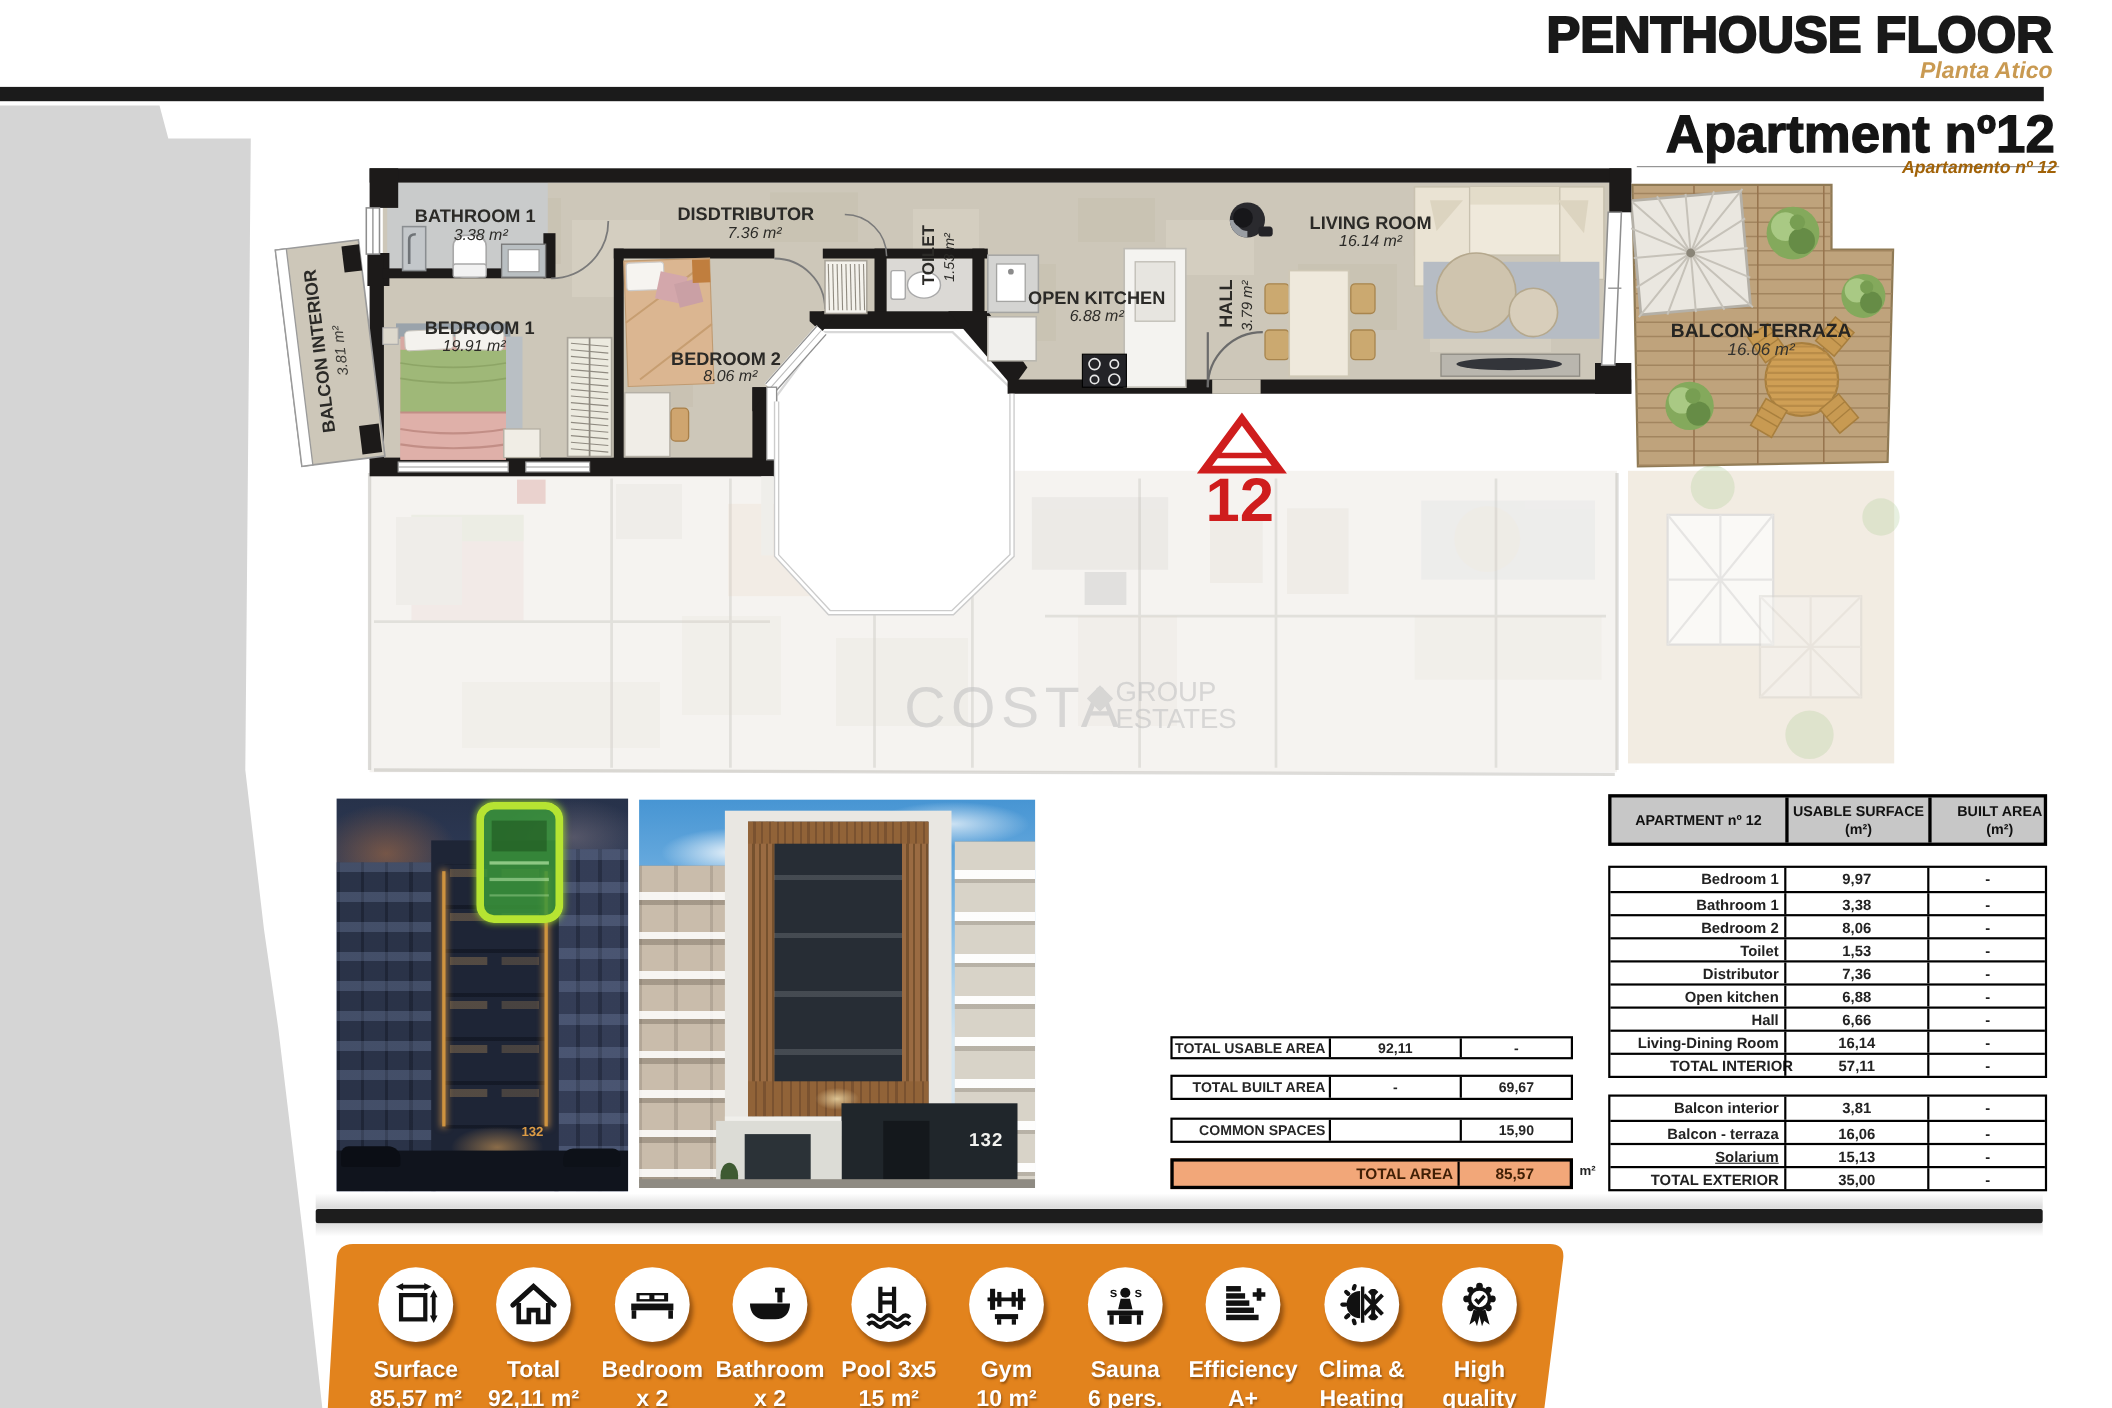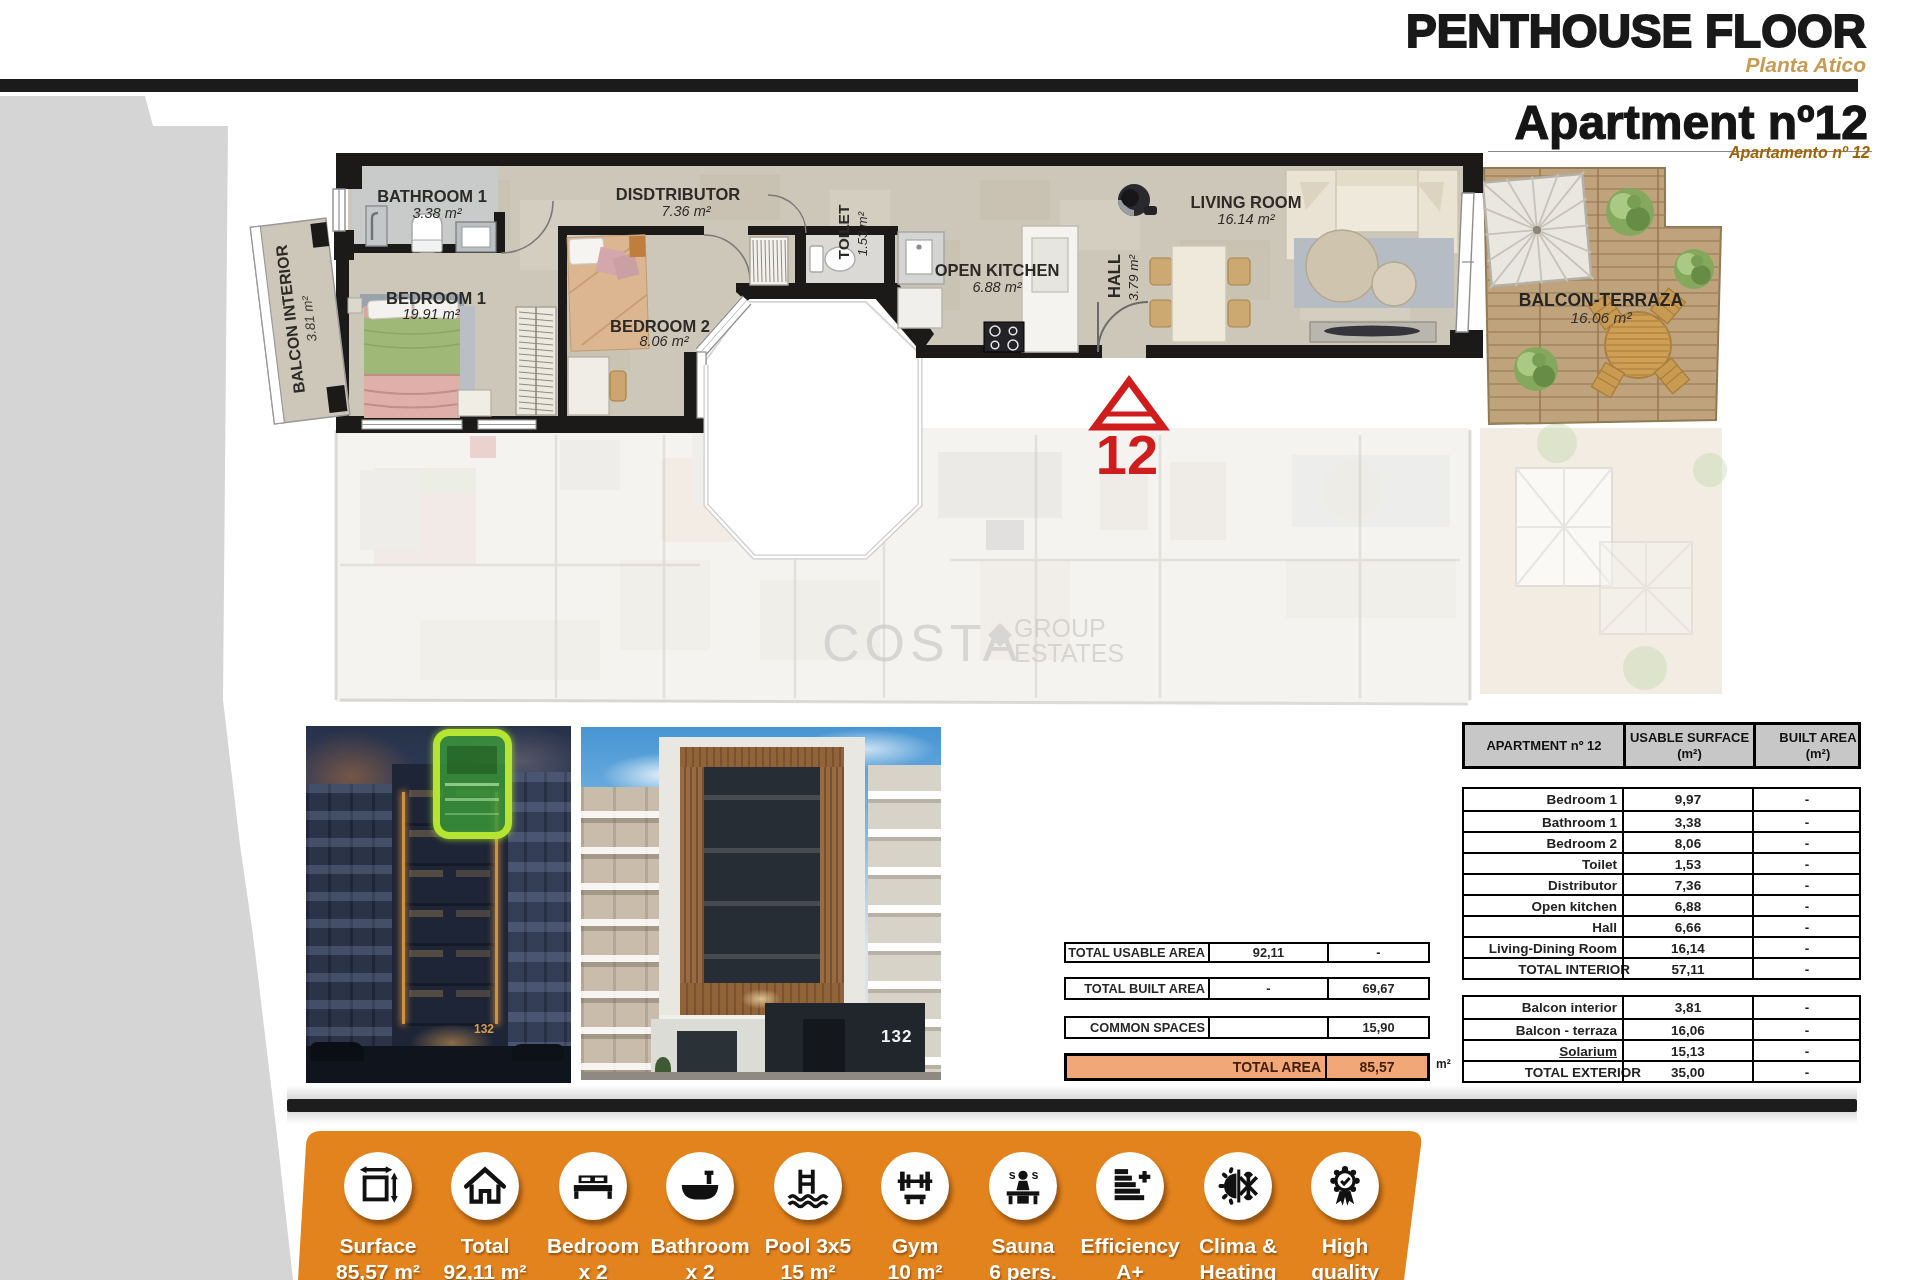--- a/index.html
+++ b/index.html
@@ -507,21 +507,21 @@
       <span style="position:absolute;left:0;top:0;width:153px;text-align:right;line-height:21px;">Balcon - terraza</span>
       <span style="position:absolute;left:158px;top:0;width:130px;border-left:2.2px solid #000;height:100%;text-align:center;line-height:21px;box-sizing:border-box;">16,06</span>
       <span style="position:absolute;left:288px;top:0;width:108px;border-left:2.2px solid #000;height:100%;text-align:center;line-height:21px;box-sizing:border-box;">-</span>
     </div>
     <div style="position:relative;height:21px;border-top:2.2px solid #000;box-sizing:border-box;">
       <span style="position:absolute;left:0;top:0;width:153px;text-align:right;line-height:21px;text-decoration:underline;">Solarium</span>
       <span style="position:absolute;left:158px;top:0;width:130px;border-left:2.2px solid #000;height:100%;text-align:center;line-height:21px;box-sizing:border-box;">15,13</span>
       <span style="position:absolute;left:288px;top:0;width:108px;border-left:2.2px solid #000;height:100%;text-align:center;line-height:21px;box-sizing:border-box;">-</span>
     </div>
     <div style="position:relative;height:21px;border-top:2.2px solid #000;box-sizing:border-box;">
-      <span style="position:absolute;left:0;top:0;width:153px;text-align:right;line-height:21px;padding-left:24px;">TOTAL EXTERIOR</span>
+      <span style="position:absolute;left:0;top:0;width:153px;text-align:right;line-height:21px;">TOTAL EXTERIOR</span>
       <span style="position:absolute;left:158px;top:0;width:130px;border-left:2.2px solid #000;height:100%;text-align:center;line-height:21px;box-sizing:border-box;">35,00</span>
       <span style="position:absolute;left:288px;top:0;width:108px;border-left:2.2px solid #000;height:100%;text-align:center;line-height:21px;box-sizing:border-box;">-</span>
     </div>
   </div>
 
 <div class="r" style="left:287px;top:1085px;width:1570px;height:14px;background:linear-gradient(180deg,rgba(215,215,215,0) 0%,rgba(200,200,200,.6) 85%);"></div>
 <div class="r" style="left:287px;top:1099px;width:1570px;height:13px;background:#1d1d1d;border-radius:2px;"></div>
 <div class="r" style="left:287px;top:1112px;width:1570px;height:12px;background:linear-gradient(180deg,rgba(195,195,195,.55),rgba(255,255,255,0));"></div>
 <svg class="r" style="left:0;top:0" width="1920" height="1280" viewBox="0 0 1920 1280">
   <path d="M321,1131 L1409,1131 Q1423,1131 1421,1145 L1404,1280 L298,1280 L306,1145 Q307,1131 321,1131 Z" fill="#e2831d"></path>

